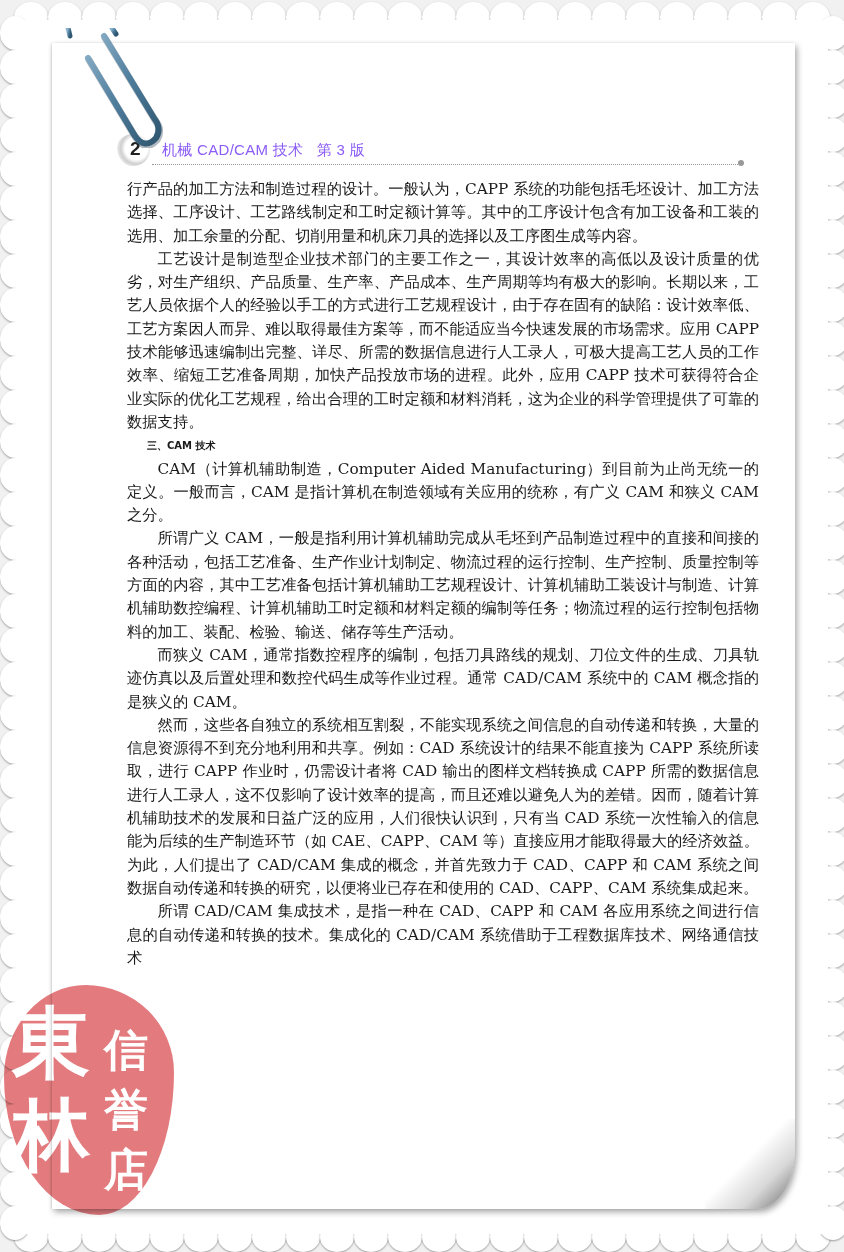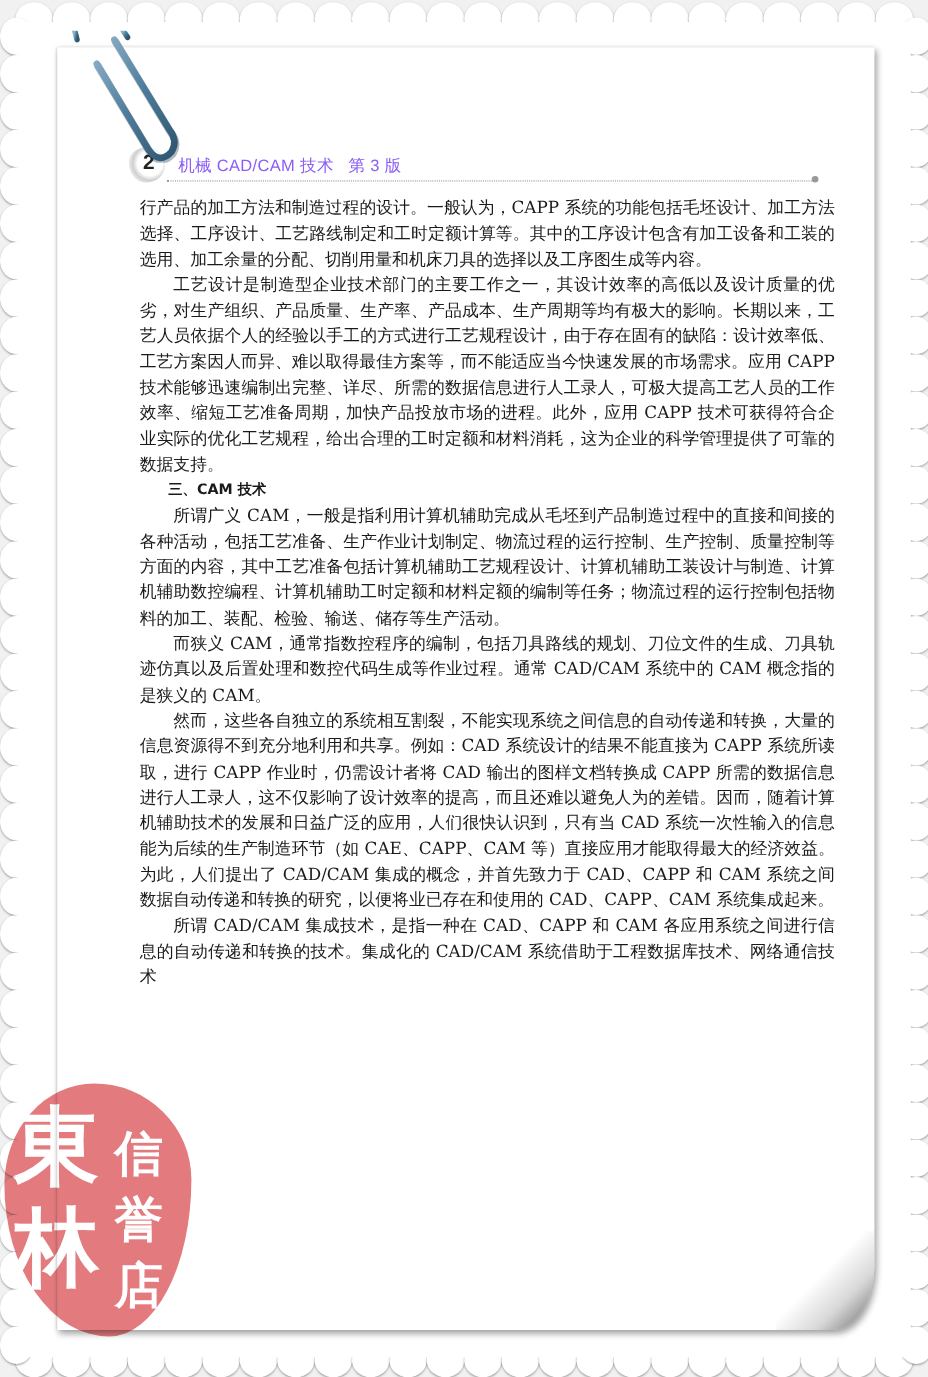--- a/index.html
+++ b/index.html
@@ -91,21 +91,21 @@
       font-size: 15.3px; line-height: 23.3px; color: #1a1a1a;
     }
     .content p {
       margin: 0;
       text-indent: 2em;
       text-align: justify;
     }
     .content p.noindent { text-indent: 0; }
     .content h3 {
       margin: 0;
-      font-size: 13px; line-height: 23.3px;
+      font-size: 10px; line-height: 23.3px;
       font-weight: bold;
       padding-left: 2em;
       font-family: "DejaVu Sans", "Liberation Sans", sans-serif;
     }
     
     .clip {
       position: absolute; left: 60px; top: 28px; width: 110px; height: 120px;
     }
     
     .stamp {
@@ -273,20 +273,21 @@
   <span class="page-num">2</span>
   <span class="header-title" style="white-space:pre;">机械 CAD/CAM 技术   第 3 版</span>
   <div class="header-rule"></div>
   <div class="header-dot"></div>
 </div>
 
 <div class="content" id="content">
     <p class="noindent">行产品的加工方法和制造过程的设计。一般认为，CAPP 系统的功能包括毛坯设计、加工方法选择、工序设计、工艺路线制定和工时定额计算等。其中的工序设计包含有加工设备和工装的选用、加工余量的分配、切削用量和机床刀具的选择以及工序图生成等内容。</p>
     <p>工艺设计是制造型企业技术部门的主要工作之一，其设计效率的高低以及设计质量的优劣，对生产组织、产品质量、生产率、产品成本、生产周期等均有极大的影响。长期以来，工艺人员依据个人的经验以手工的方式进行工艺规程设计，由于存在固有的缺陷：设计效率低、工艺方案因人而异、难以取得最佳方案等，而不能适应当今快速发展的市场需求。应用 CAPP 技术能够迅速编制出完整、详尽、所需的数据信息进行人工录人，可极大提高工艺人员的工作效率、缩短工艺准备周期，加快产品投放市场的进程。此外，应用 CAPP 技术可获得符合企业实际的优化工艺规程，给出合理的工时定额和材料消耗，这为企业的科学管理提供了可靠的数据支持。</p>
     <h3>三、CAM 技术</h3>
+    <p>CAM（计算机辅助制造，Computer Aided Manufacturing）到目前为止尚无统一的定义。一般而言，CAM 是指计算机在制造领域有关应用的统称，有广义 CAM 和狭义 CAM 之分。</p>
     <p>所谓广义 CAM，一般是指利用计算机辅助完成从毛坯到产品制造过程中的直接和间接的各种活动，包括工艺准备、生产作业计划制定、物流过程的运行控制、生产控制、质量控制等方面的内容，其中工艺准备包括计算机辅助工艺规程设计、计算机辅助工装设计与制造、计算机辅助数控编程、计算机辅助工时定额和材料定额的编制等任务；物流过程的运行控制包括物料的加工、装配、检验、输送、储存等生产活动。</p>
     <p>而狭义 CAM，通常指数控程序的编制，包括刀具路线的规划、刀位文件的生成、刀具轨迹仿真以及后置处理和数控代码生成等作业过程。通常 CAD/CAM 系统中的 CAM 概念指的是狭义的 CAM。</p>
     <p>然而，这些各自独立的系统相互割裂，不能实现系统之间信息的自动传递和转换，大量的信息资源得不到充分地利用和共享。例如：CAD 系统设计的结果不能直接为 CAPP 系统所读取，进行 CAPP 作业时，仍需设计者将 CAD 输出的图样文档转换成 CAPP 所需的数据信息进行人工录人，这不仅影响了设计效率的提高，而且还难以避免人为的差错。因而，随着计算机辅助技术的发展和日益广泛的应用，人们很快认识到，只有当 CAD 系统一次性输入的信息能为后续的生产制造环节（如 CAE、CAPP、CAM 等）直接应用才能取得最大的经济效益。为此，人们提出了 CAD/CAM 集成的概念，并首先致力于 CAD、CAPP 和 CAM 系统之间数据自动传递和转换的研究，以便将业已存在和使用的 CAD、CAPP、CAM 系统集成起来。</p>
     <p>所谓 CAD/CAM 集成技术，是指一种在 CAD、CAPP 和 CAM 各应用系统之间进行信息的自动传递和转换的技术。集成化的 CAD/CAM 系统借助于工程数据库技术、网络通信技术</p>
   </div>
 
 <svg class="clip" viewBox="0 0 110 120">
   <defs>
     <linearGradient id="clipg" x1="0" y1="0" x2="1" y2="1">
       <stop offset="0" stop-color="#8fb3cc"></stop>

